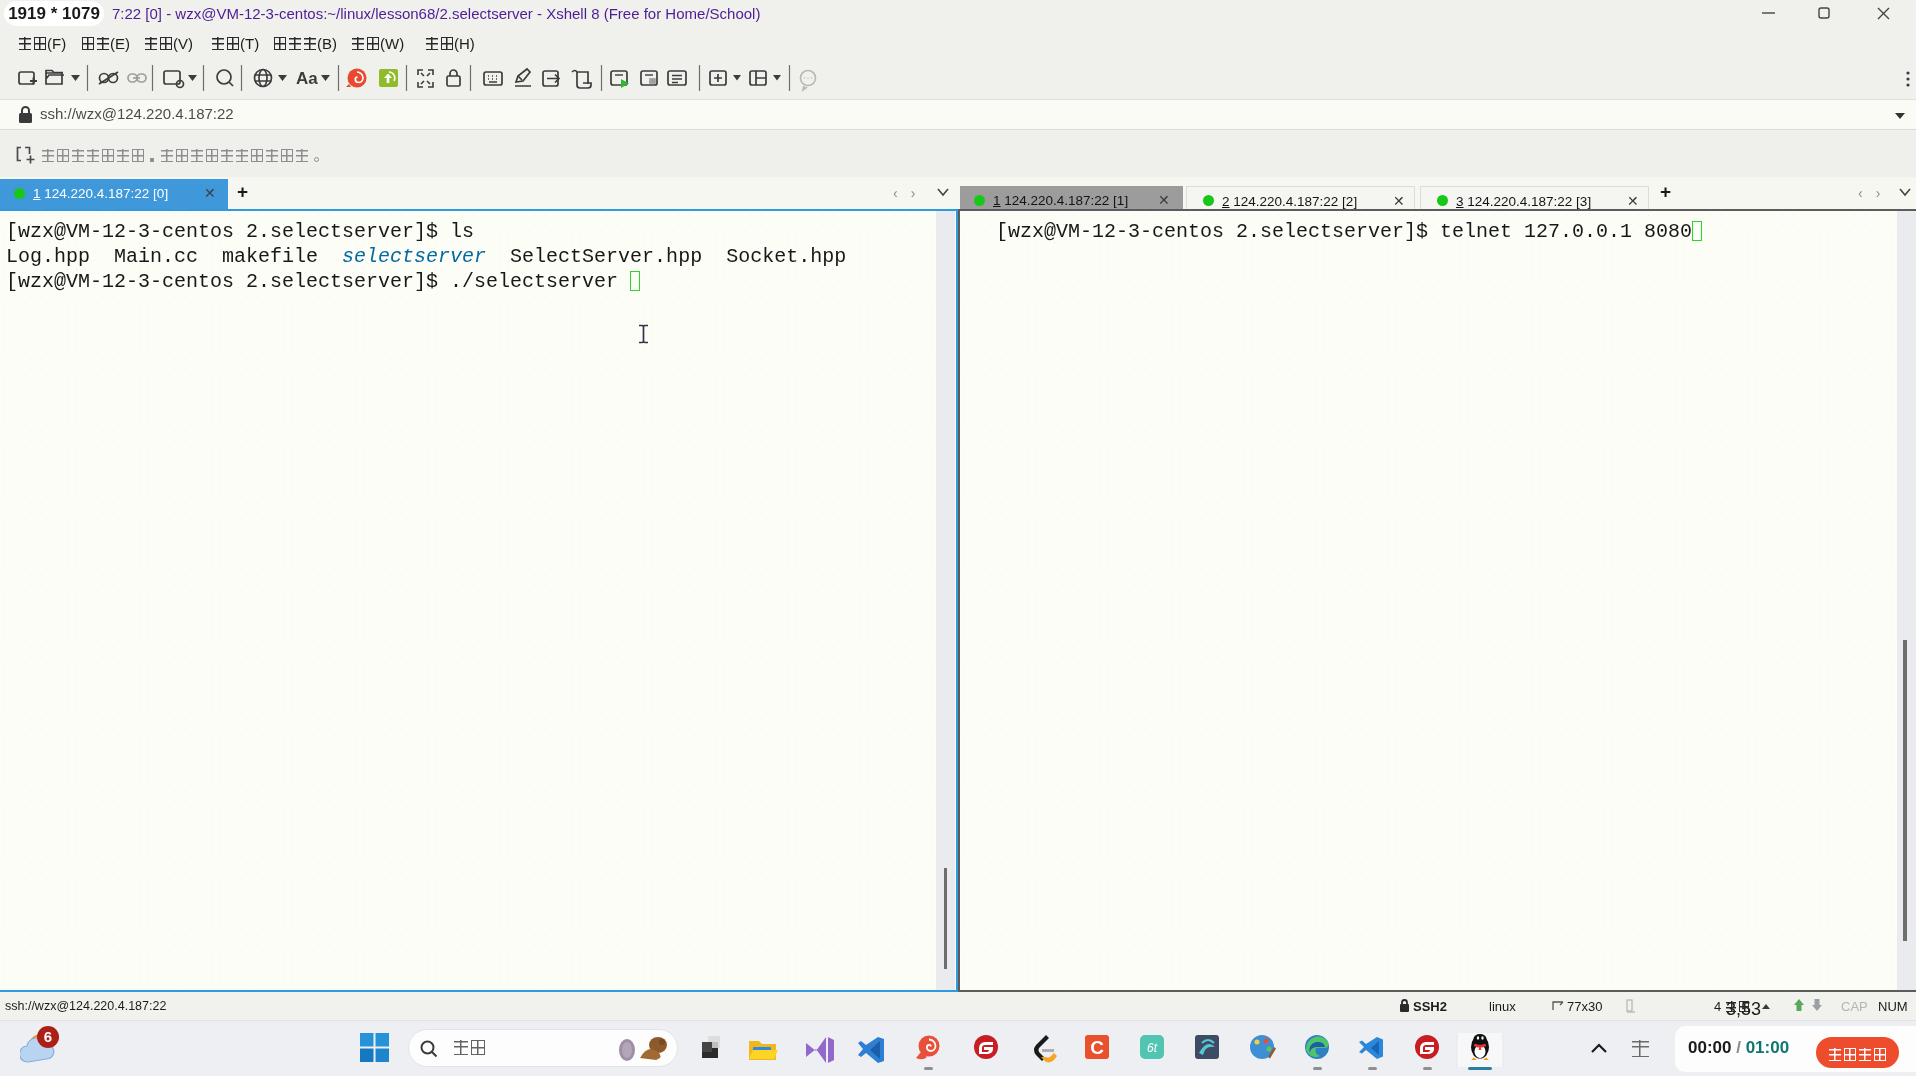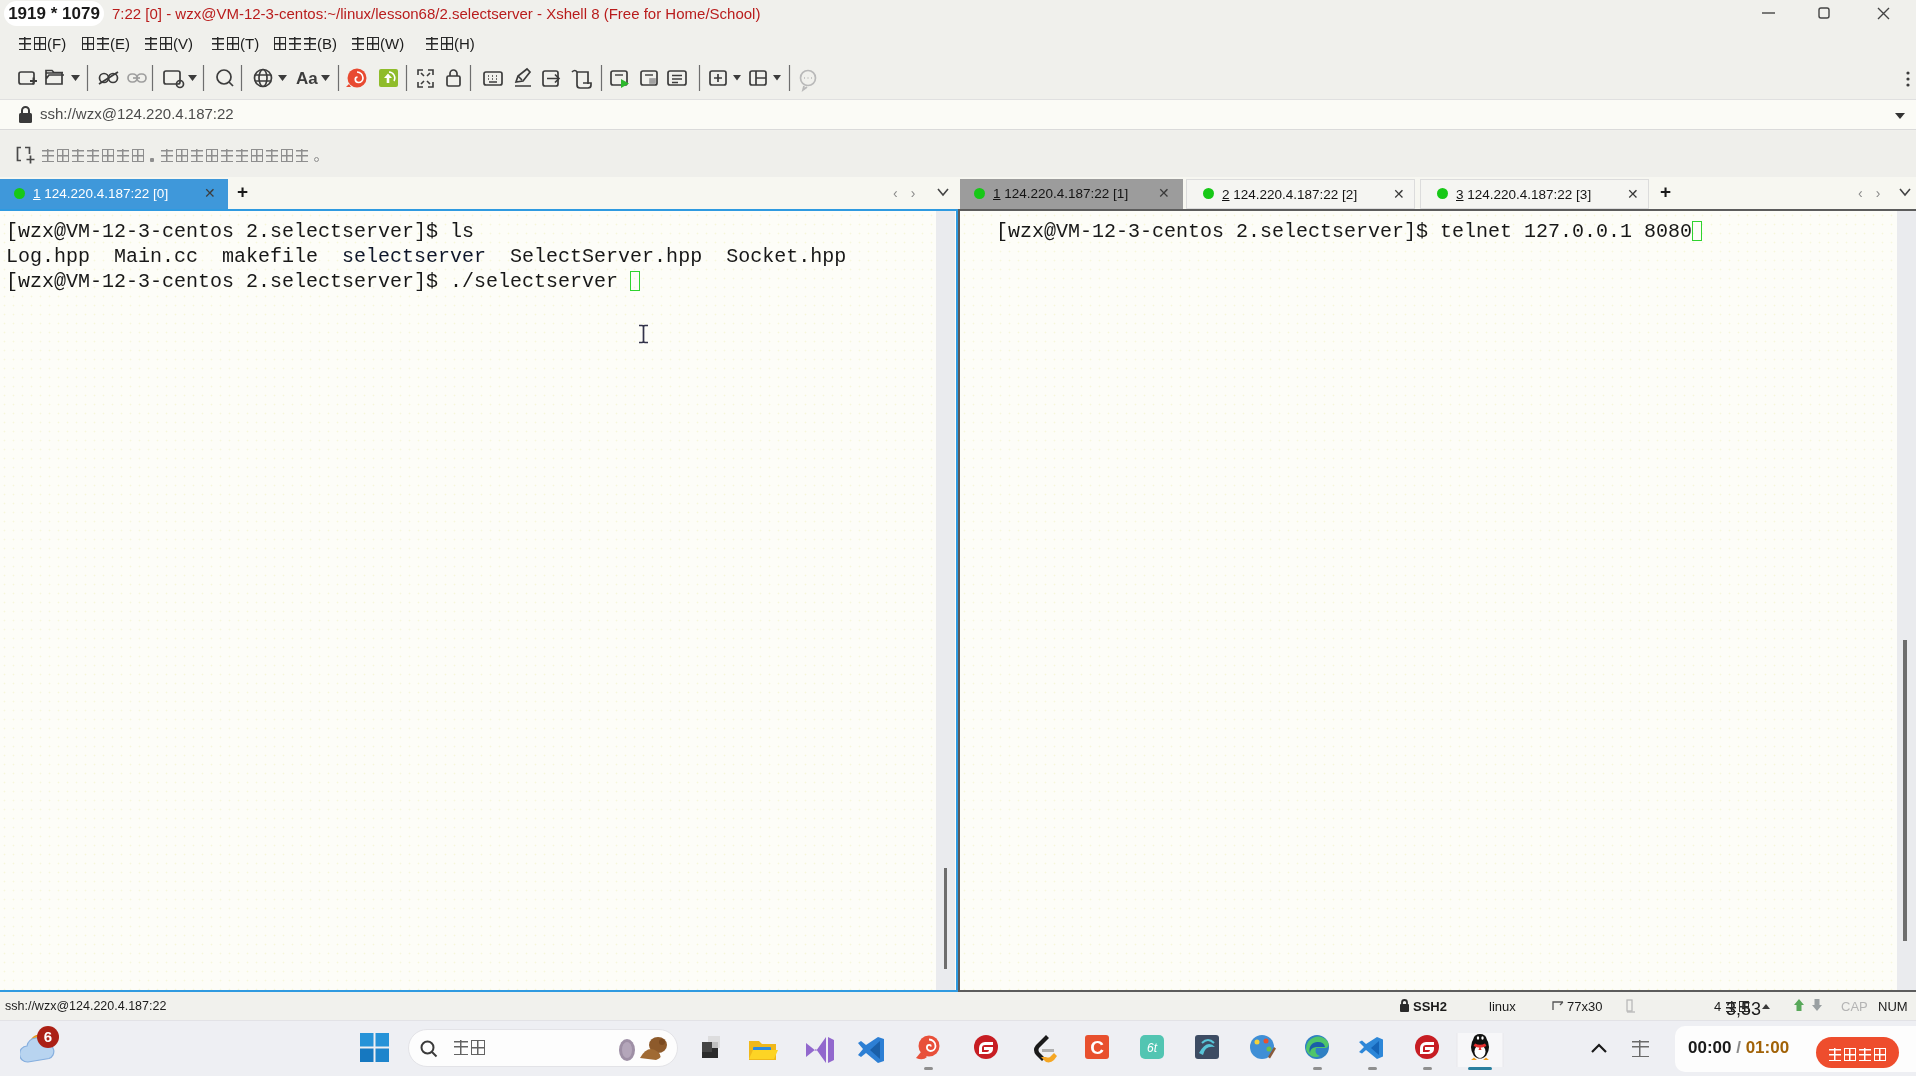--- a/index.html
+++ b/index.html
@@ -14,47 +14,47 @@
  linear-gradient(var(--c),var(--c)) 0 6px/100% 1.5px no-repeat,
  linear-gradient(var(--c),var(--c)) 0 100%/100% 1.5px no-repeat; }
 .cj2 { border:1.5px solid var(--c); background:
  linear-gradient(var(--c),var(--c)) 0 50%/100% 1.5px no-repeat,
  linear-gradient(var(--c),var(--c)) 50% 0/1.5px 100% no-repeat; }
 .dk { --c:#2a2a2a; } .gy { --c:#8e8e8e; } .wt { --c:#ffffff; }
 .sm { width:10px; height:11px; }
 
 #pill { left:4px; top:1px; width:100px; height:25px; background:#fff; border-radius:13px;
   font-size:17px; font-weight:bold; color:#1a1a1a; text-align:center; line-height:25px; }
-#wtitle { left:112px; top:5px; font-size:15px; color:#b91c1c; white-space:pre; }
+#wtitle { left:112px; top:5px; font-size:15px; color:#4c1d95; white-space:pre; }
 
 #menubar { left:0; top:31px; height:26px; width:100%; font-size:15px; color:#1d1d1d; }
 .mi { position:absolute; top:4px; white-space:nowrap; }
 
 #addr { left:0; top:99px; width:1916px; height:31px; background:#fbfbf6; border-top:1px solid #e0e0e0; border-bottom:1px solid #dadada; }
 #addrtext { left:40px; top:105px; font-size:15px; color:#4c4c4c; }
 
 #infobar { left:0; top:131px; width:1916px; height:46px; background:#efefeb; }
 #infotext { left:40px; top:147px; }
 
 #tabs { left:0; top:177px; width:1916px; height:34px; background:#f7f7f1; }
 .dot { display:inline-block; width:11px; height:11px; border-radius:50%; background:#17c817; }
 #ltab { left:0; top:2px; width:228px; height:30px; background:#3f98da; color:#fff; }
 .tablab { position:absolute; left:33px; top:7px; font-size:13.5px; white-space:nowrap; }
 .tabx { position:absolute; top:6px; font-size:14px; }
 #lunder { left:0; top:32px; width:957px; height:2px; background:#2f9ae0; }
 #runder { left:958px; top:32px; width:958px; height:2px; background:#5c5c5c; }
-.gtab { position:absolute; top:2px; height:30px; }
+.gtab { position:absolute; top:9px; height:30px; }
 .plus { position:absolute; top:4px; font-size:19px; color:#1a1a1a; font-weight:bold; }
 .navs { position:absolute; top:8px; font-size:14px; color:#8a8a8a; }
 .navs i { font-style:normal; margin-right:13px; }
 
 #lpane { left:0; top:209px; width:958px; height:783px; background-color:#fdfdf8; background-image:radial-gradient(#f6f6dc 0.8px, transparent 1.1px); background-size:9px 9px; border:2px solid #2f9ae0; border-left:none; }
 #rpane { left:958px; top:209px; width:958px; height:783px; background-color:#fdfdf8; background-image:radial-gradient(#f6f6dc 0.8px, transparent 1.1px); background-size:9px 9px; border:2px solid #5c5c5c; border-right:none; }
 .term { position:absolute; font-family:"Liberation Mono", monospace; font-size:20px; line-height:25.1px; color:#181818; white-space:pre; }
-.grn { color:#0f172a; }
+.grn { color:#0369a1;font-style:italic; }
 .cur { display:inline-block; width:10px; height:20px; border:1.5px solid #2fd32f; vertical-align:-4px; }
 
 .sbar { position:absolute; background:#eaebee; }
 .sthumb { position:absolute; background:#6e6e6e; }
 
 #status { left:0; top:992px; width:1916px; height:28px; background:#f1f1ed; font-size:12.5px; color:#1b1b1b; }
 
 #task { left:0; top:1020px; width:1916px; height:56px; background:#eeeff3; border-top:1px solid #e2e2e6; }
 .dash { position:absolute; top:1067px; width:9px; height:3px; border-radius:2px; background:#8f8f8f; }
 </style>
@@ -340,15 +340,15 @@
 <div class="dash" style="left:1313px"></div>
 <div class="dash" style="left:1368px"></div>
 <div class="dash" style="left:1423px"></div>
 <div class="dash" style="left:1468px;width:24px;background:#2a7f9e"></div>
 
 <svg class="abs" style="left:1590px;top:1043px;width:18px;height:11px" viewBox="0 0 18 11">
     <path d="M2 9 L9 2 L16 9" fill="none" stroke="#1a1a1a" stroke-width="2.2"></path>
   </svg>
 <span class="abs" style="left:1630px;top:1040px"><i class="cj" style="--c:#6a6a6a;width:17px;height:17px"></i></span>
 <div class="abs" style="left:1675px;top:1026px;width:241px;height:46px;background:#fdfdfd;border-radius:10px 0 0 10px"></div>
-<span class="abs" style="left:1688px;top:1038px;font-size:17px;font-weight:bold;color:#1a1a1a">00:00<span style="color:#8a8a8a"> / </span><span style="color:#a16207">01:00</span></span>
+<span class="abs" style="left:1688px;top:1038px;font-size:17px;font-weight:bold;color:#1a1a1a">00:00<span style="color:#8a8a8a"> / </span><span style="color:#0f766e">01:00</span></span>
 <div class="abs" style="left:1816px;top:1037px;width:83px;height:31px;background:#ee4d2d;border-radius:16px"></div>
 <span class="abs" style="left:1827px;top:1046px"><i class="cj wt"></i><i class="cj2 wt"></i><i class="cj wt"></i><i class="cj2 wt"></i></span>
 
 </body></html>

